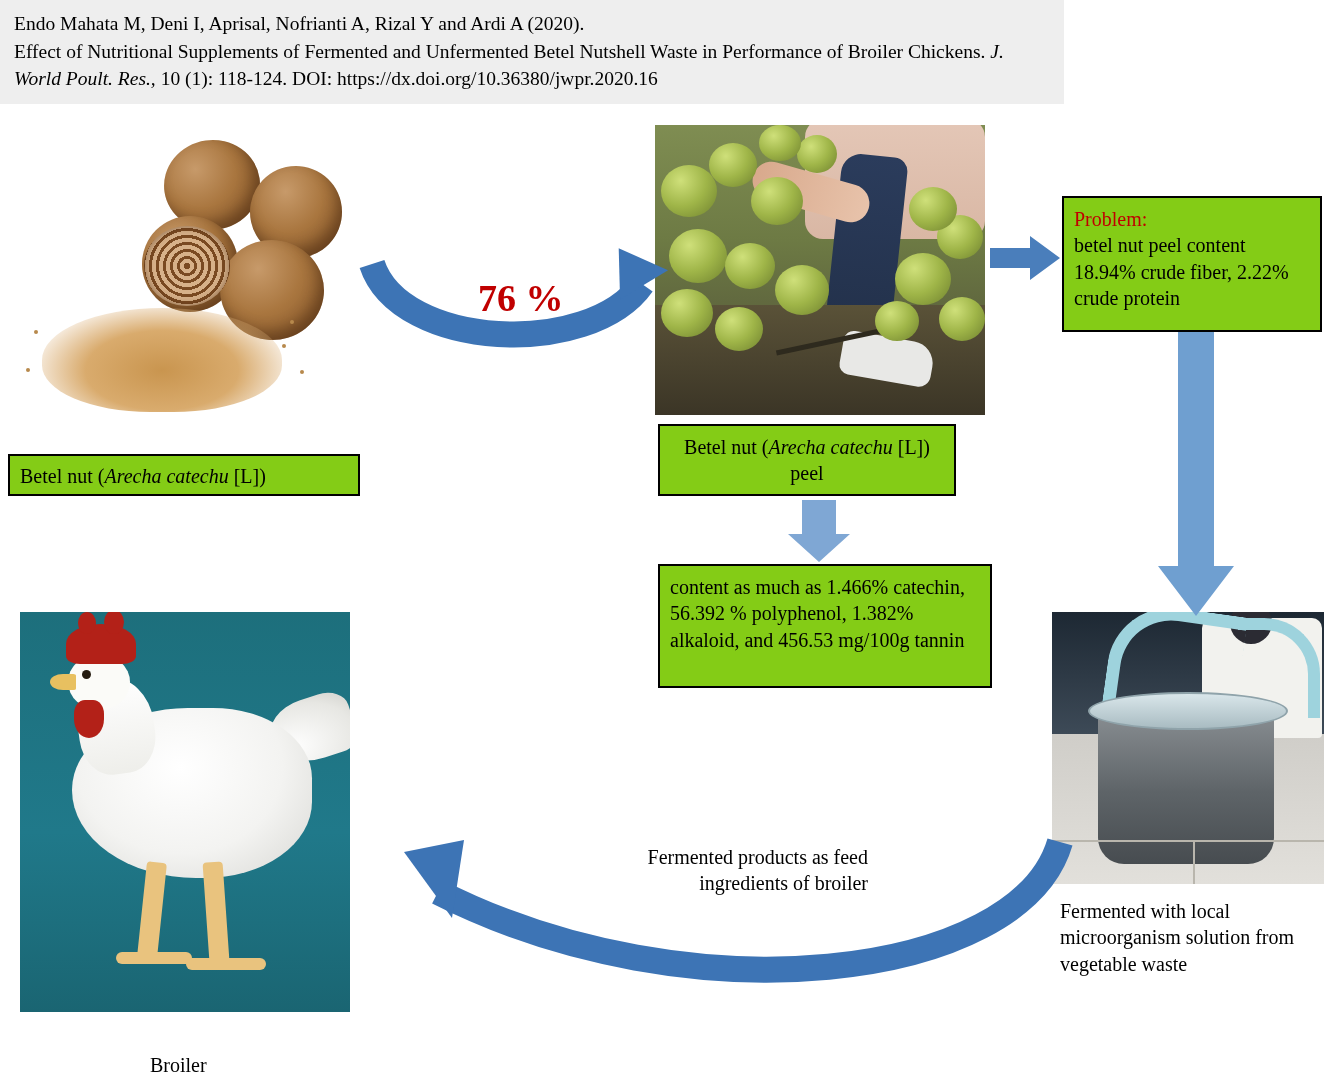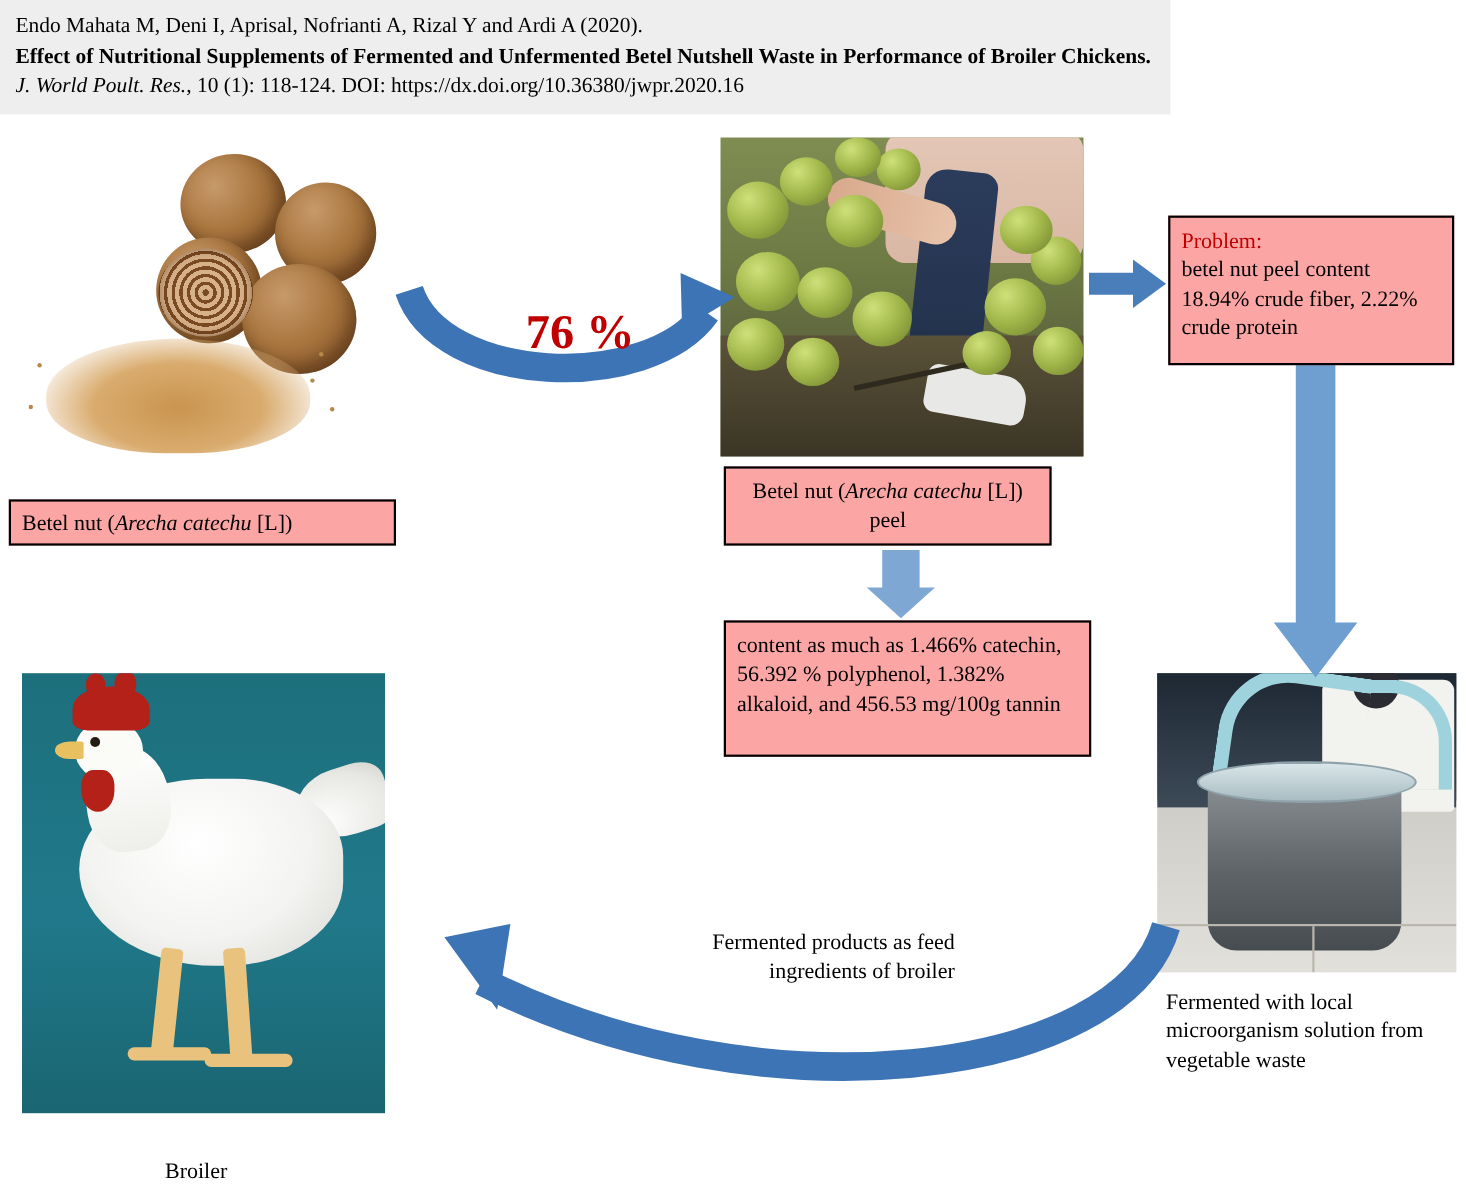--- a/index.html
+++ b/index.html
@@ -23,21 +23,21 @@
     top: 0;
     width: 1064px;
     height: 104px;
     background: #eeeeee;
     box-sizing: border-box;
     padding: 10px 14px 8px 14px;
     font-size: 19.5px;
     line-height: 1.42;
   }
   .citation .line1 { font-weight: normal; }
-  .citation .bold { font-weight: bold; }
+  .citation .bold { font-weight: normal; }
   .citation .ital-journal { font-style: italic; font-weight: normal; }
 
   
   .photo {
     position: absolute;
     box-sizing: border-box;
     overflow: hidden;
   }
 
   
@@ -213,21 +213,21 @@
   #photo-broiler .footL, #photo-broiler .footR {
     position: absolute; background: #e9c37e; height: 12px; border-radius: 6px;
   }
   #photo-broiler .footL { left: 96px; top: 340px; width: 76px; }
   #photo-broiler .footR { left: 166px; top: 346px; width: 80px; }
 
   
   .tbox {
     position: absolute;
     border: 2px solid #000;
-    background: #fca5a5;
+    background: #84cc16;
     box-sizing: border-box;
     font-size: 20px;
     line-height: 1.32;
     padding: 6px 10px;
   }
   #box-betelnut { left: 8px; top: 438px; width: 352px; height: 42px; padding-top: 7px; margin-top: 16px; }
   #box-peel     { left: 658px; top: 424px; width: 298px; height: 72px; text-align: center; padding-top: 8px; }
   #box-content  { left: 658px; top: 564px; width: 334px; height: 124px; padding-top: 8px; }
   #box-problem  { left: 1062px; top: 196px; width: 260px; height: 136px; padding-top: 8px; }
   #box-problem .problem-title { color: #c00000; }
@@ -242,21 +242,21 @@
   }
   #cap-broiler { left: 150px; top: 1036px; margin-top: 16px; }
   #cap-ferment { left: 1060px; top: 898px; width: 268px; }
   #cap-feed    { left: 568px; top: 844px; width: 300px; text-align: right; }
 
   
   .arrow-svg { position: absolute; overflow: visible; }
   .pct {
     position: absolute;
     left: 478px; top: 276px;
-    font-size: 44px;
+    font-size: 38px;
     font-weight: bold;
     color: #c00000;
   }
 </style>
 </head>
 <body>
 
 <div class="citation">
   <div class="line1">Endo Mahata M, Deni I, Aprisal, Nofrianti A, Rizal Y and Ardi A (2020).</div>
   <div>

